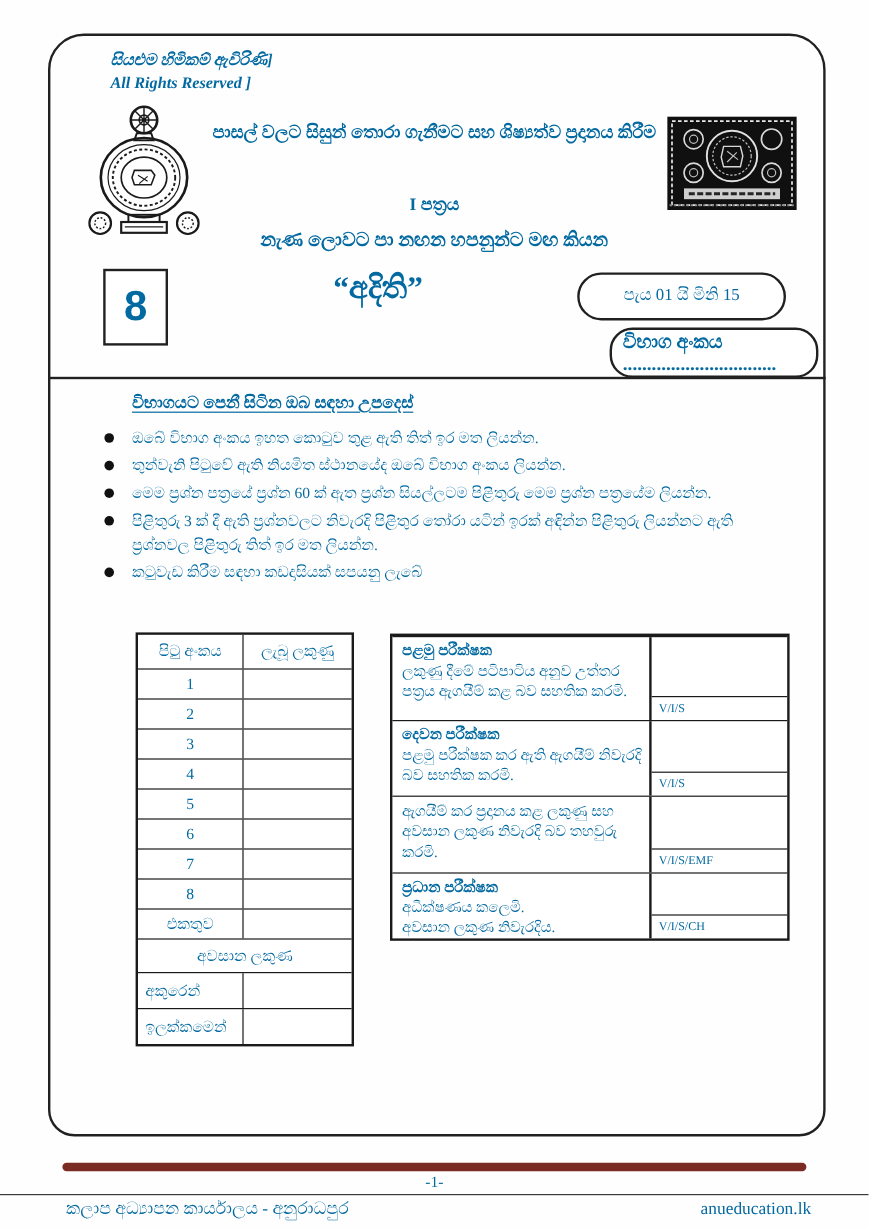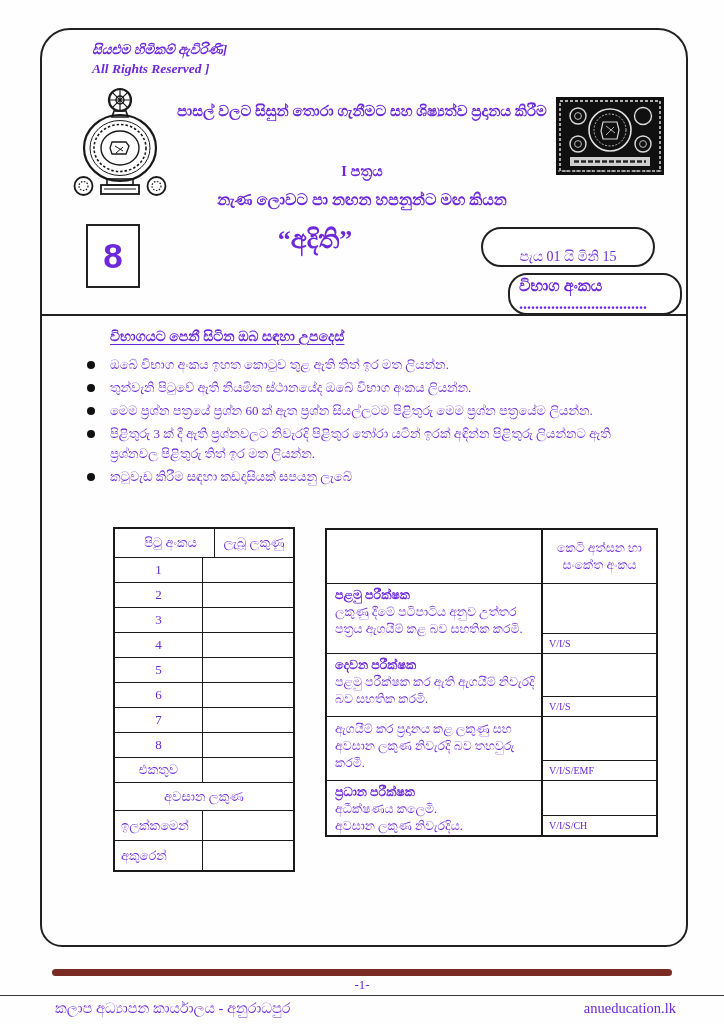--- a/index.html
+++ b/index.html
@@ -1,18 +1,18 @@
 <!DOCTYPE html>
 <html lang="si"><head>
 <meta charset="utf-8">
 <style>
   html,body{margin:0;padding:0;background:#ffffff;}
   .sheet{
     position:relative;width:724px;height:1024px;background:#fefefe;
-    font-family:"Liberation Serif","DejaVu Serif",serif;color:#6d28d9;
+    font-family:"Liberation Serif","DejaVu Serif",serif;color:#0369a1;
     overflow:hidden;margin:0 auto;
   }
   
   .page-border{position:absolute;left:40px;top:28px;width:644px;height:915px;
     border:2px solid #212121;border-radius:30px 30px 22px 22px;background:transparent;}
   .header-divider{position:absolute;left:40px;top:314px;width:648px;height:0;
     border-top:2px solid #212121;}
   
   .copyright{position:absolute;left:92px;top:40px;font-style:italic;font-weight:bold;
     font-size:13.5px;line-height:19px;}
@@ -24,36 +24,36 @@
     font-weight:bold;font-size:15px;line-height:25px;}
   .paper-label{position:absolute;left:152px;top:163px;width:420px;text-align:center;
     font-weight:bold;font-size:14.5px;}
   .motto{position:absolute;left:112px;top:191px;width:500px;text-align:center;
     font-weight:bold;font-size:16px;}
   .grade-box{position:absolute;left:86px;top:224px;width:50px;height:60px;
     border:2px solid #212121;display:flex;align-items:center;justify-content:center;
     font-family:"Liberation Sans","DejaVu Sans",sans-serif;font-size:35px;font-weight:600;background:#fff;}
   .paper-name{position:absolute;left:225px;top:225px;width:180px;text-align:center;
     font-size:26px;font-weight:bold;}
-  .pill{position:absolute;border:2px solid #212121;display:flex;align-items:flex-end;background:#fff;box-sizing:border-box;}
+  .pill{position:absolute;border:2px solid #212121;display:flex;align-items:center;background:#fff;box-sizing:border-box;}
   .pill-duration{left:481px;top:227px;width:174px;height:40px;border-radius:20px;
     justify-content:center;font-size:14px;}
   .pill-index{left:508px;top:273px;width:174px;height:42px;border-radius:19px;
     padding-left:9px;font-size:16px;font-weight:bold;}
   
   .instructions{position:absolute;left:82px;top:329px;width:570px;}
   .inst-heading{margin:0 0 10px 28px;font-weight:bold;font-size:14px;
     text-decoration:underline;text-underline-offset:3px;}
   .inst-item{display:flex;gap:15px;margin-bottom:3px;font-size:13px;line-height:20px;}
   .bullet{flex:0 0 auto;width:8px;height:8px;border-radius:50%;background:#111;margin:6px 0 0 5px;}
   
   .marks-table{position:absolute;left:113px;top:527px;width:182px;
     border:2px solid #1a1a1a;font-size:13px;background:#fff;box-sizing:border-box;}
   .mt-row{display:flex;border-top:1.6px solid #1a1a1a;box-sizing:border-box;}
-  .mt-row:first-child{border-top:none;margin-left:12px;}
+  .mt-row:first-child{border-top:none;}
   .mt-c1{width:88px;border-right:1.6px solid #1a1a1a;display:flex;align-items:center;
     justify-content:center;box-sizing:border-box;}
   .mt-c1.left{justify-content:flex-start;padding-left:6px;}
   .mt-c2{flex:1;}
   .mt-head{height:28px;font-size:13px;}
   .mt-num{height:25px;}
   .mt-total{height:25px;}
   .mt-final{height:28px;display:flex;align-items:center;justify-content:center;}
   .mt-tall{height:30px;}
   
@@ -217,34 +217,30 @@
     <div class="mt-row mt-num">
       <div class="mt-c1">8</div>
       <div class="mt-c2"></div>
     </div>
     <div class="mt-row mt-total">
       <div class="mt-c1">එකතුව</div>
       <div class="mt-c2"></div>
     </div>
     <div class="mt-row mt-final">අවසාන ලකුණ</div>
     <div class="mt-row mt-tall">
+      <div class="mt-c1 left">අකුරෙන්</div>
+      <div class="mt-c2"></div>
+    </div>
+    <div class="mt-row mt-tall">
       <div class="mt-c1 left">ඉලක්කමෙන්</div>
       <div class="mt-c2"></div>
     </div>
-    <div class="mt-row mt-tall">
-      <div class="mt-c1 left">අකුරෙන්</div>
-      <div class="mt-c2"></div>
-    </div>
   </div>
 
   <div class="ex-table">
-    <div class="ex-head">
-      <div class="ex-head-left"></div>
-      <div class="ex-head-right">කෙටි අත්සන හා සංකේත අංකය</div>
-    </div>
 
     <div class="ex-row exr1">
       <div class="ex-left">
         <div class="ex-title">පළමු පරීක්ෂක</div>
         <div class="ex-desc">ලකුණු දීමේ පටිපාටිය අනුව  උත්තර පත්‍රය ඇගයීම් කළ බව සහතික කරමි.</div>
       </div>
       <div class="ex-right">
         <div class="ex-blank"></div>
         <div class="ex-code">V/I/S</div>
       </div>

